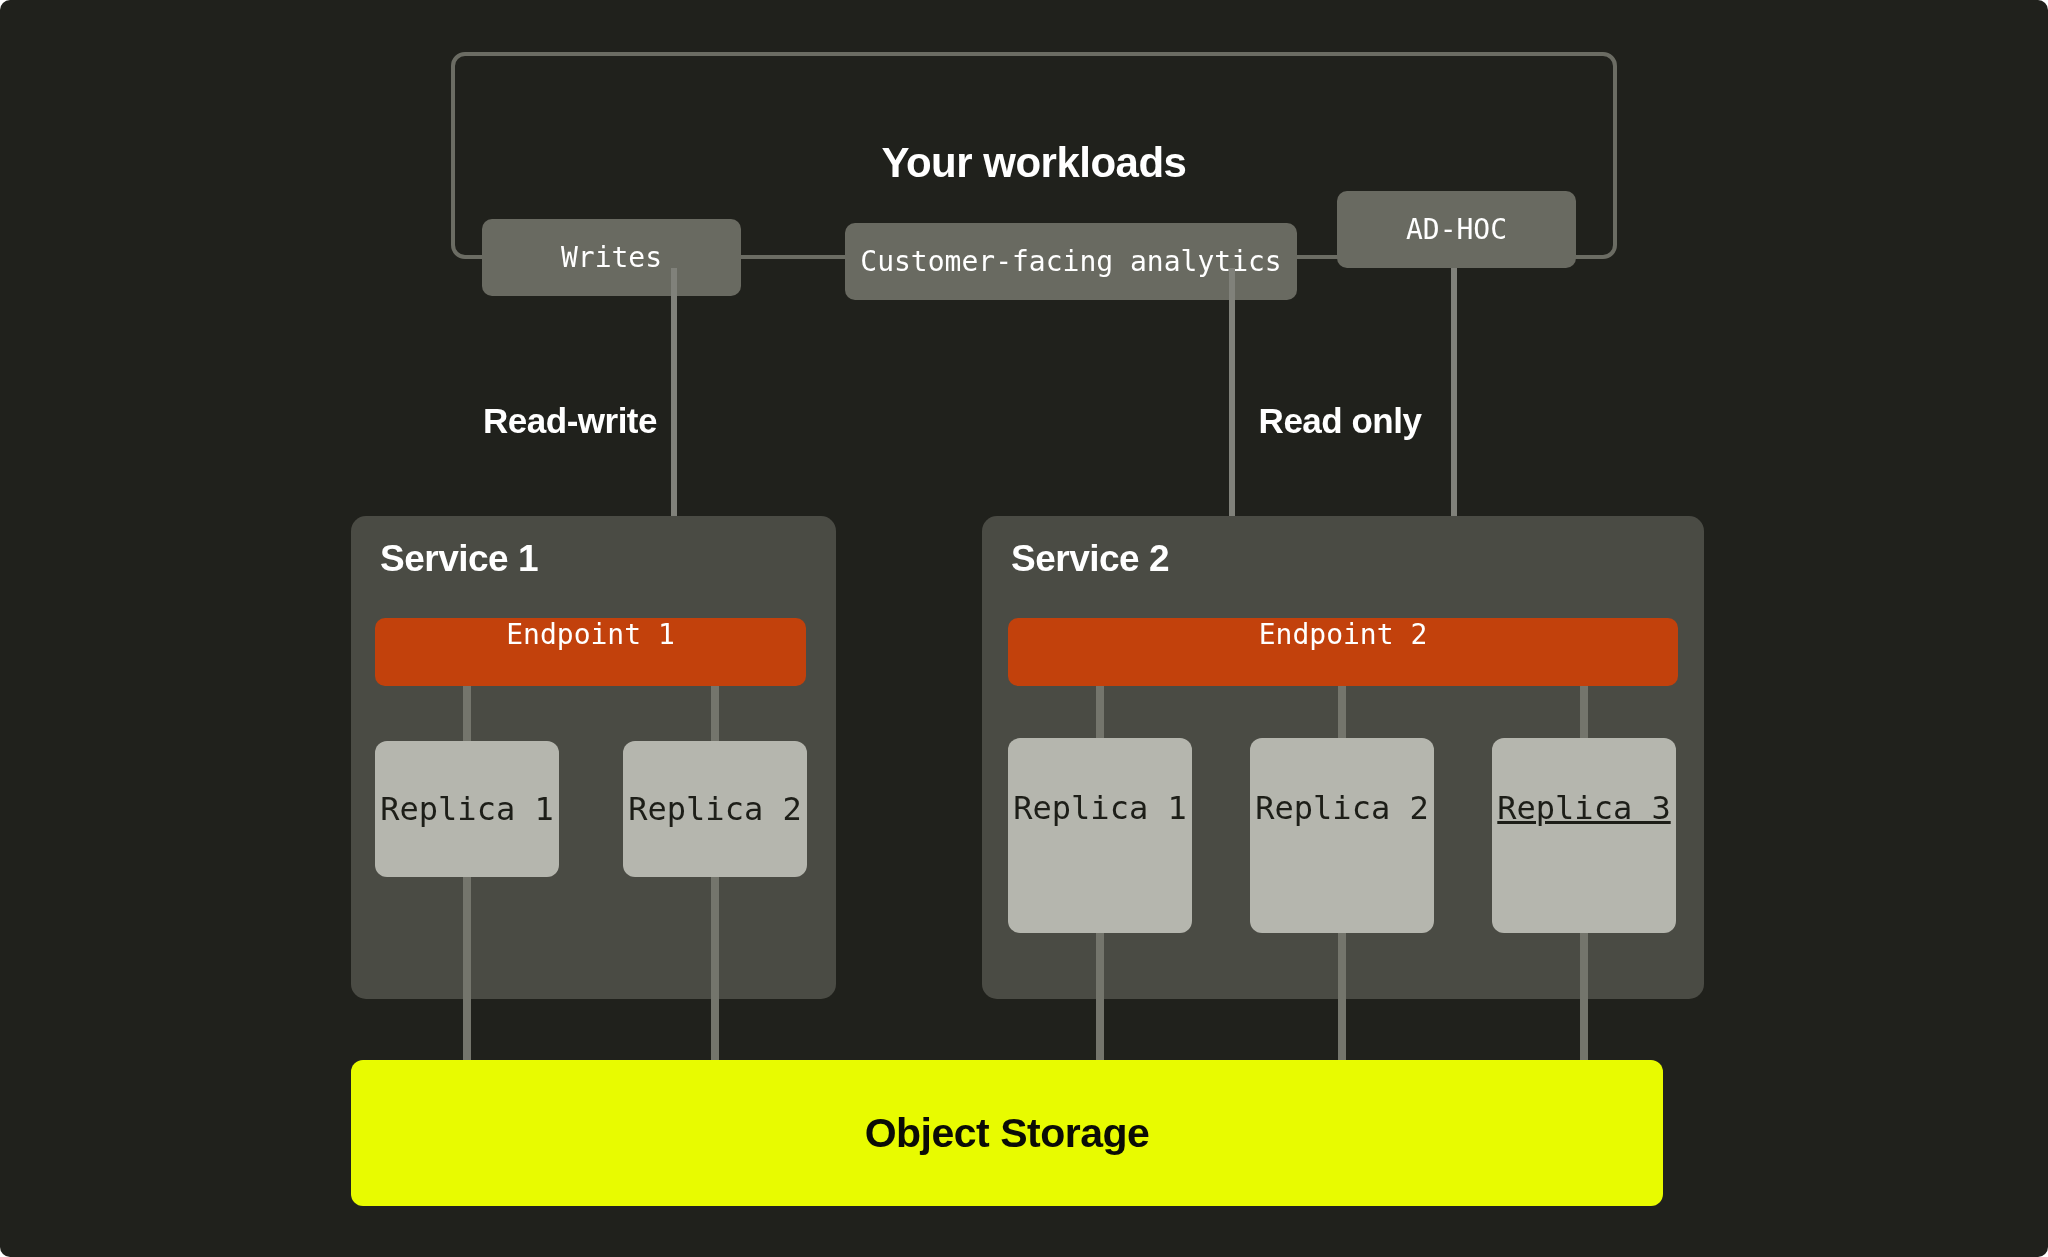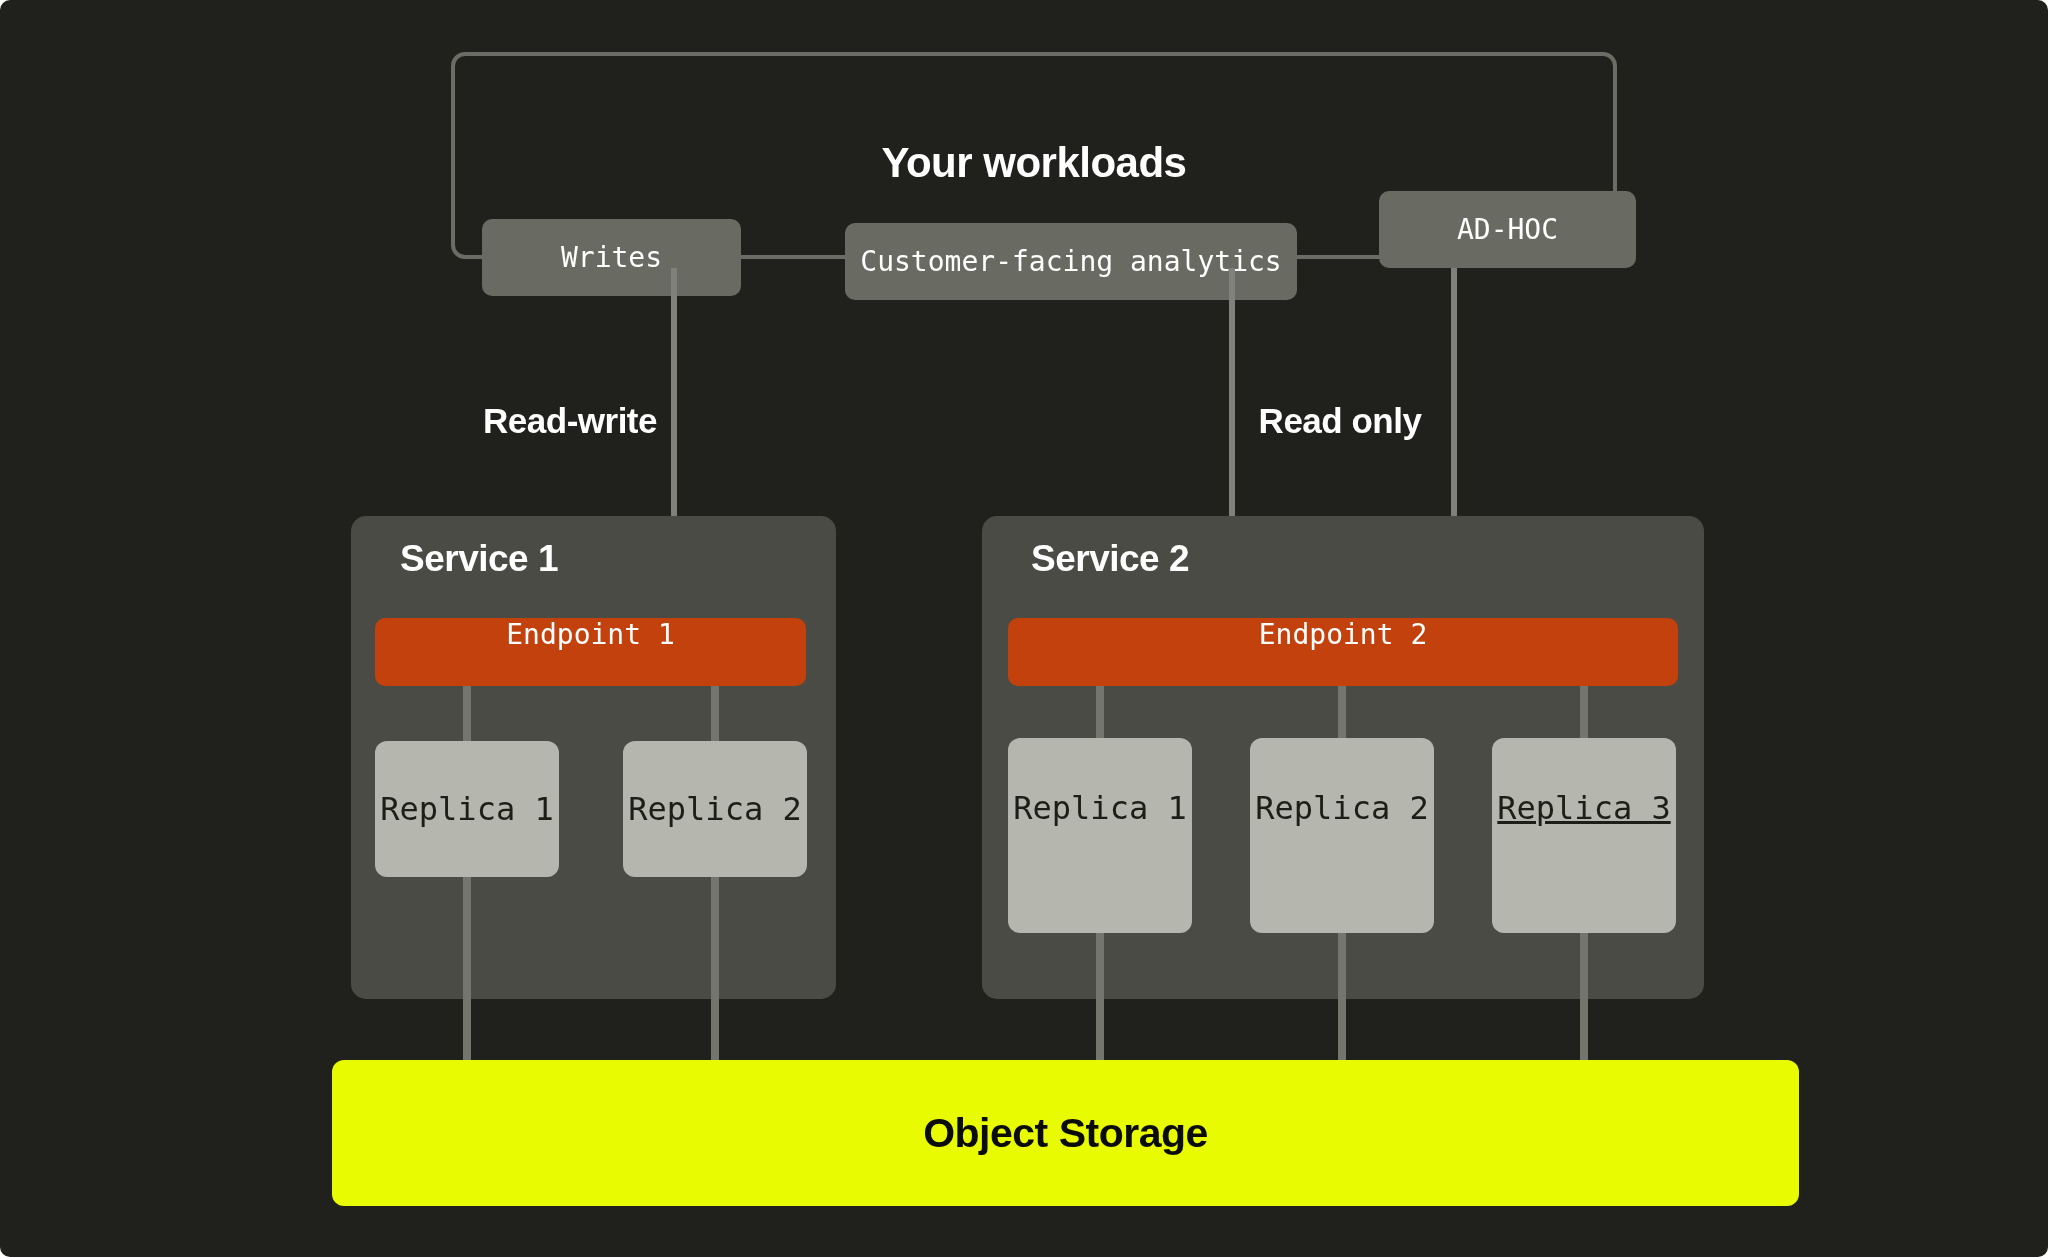--- a/index.html
+++ b/index.html
@@ -24,21 +24,21 @@
   }
   .chip{
     position:absolute;top:191px;height:77px;
     background:#696a61;border-radius:10px;
     display:flex;align-items:center;justify-content:center;
     color:#ffffff;
     font-family:"DejaVu Sans Mono", monospace;font-size:28px;
   }
   .chip-writes{left:482px;width:259px;margin-top:28px;}
   .chip-analytics{left:845px;width:452px;margin-top:32px;}
-  .chip-adhoc{left:1379px;width:257px;}
+  .chip-adhoc{left:1337px;width:239px;}
 
   
   .drop-shaft{
     position:absolute;width:6px;background:#80817a;top:268px;height:320px;
   }
   .shaft-writes{left:671px;}
   .shaft-analytics{left:1229px;}
   .shaft-adhoc{left:1451px;}
   .arrow-head{
     position:absolute;width:0;height:0;top:587px;
@@ -60,21 +60,21 @@
 
   
   .service{
     position:absolute;top:516px;height:483px;
     background:#4a4b44;border-radius:15px;
   }
   .service-1{left:351px;width:485px;}
   .service-2{left:982px;width:722px;}
   .service-title{
     position:absolute;left:29px;top:24px;
-    color:#ffffff;font-size:37px;font-weight:bold;letter-spacing:-0.5px;line-height:1;margin-left:20px;
+    color:#ffffff;font-size:37px;font-weight:bold;letter-spacing:-0.5px;line-height:1;
   }
   .endpoint{
     position:absolute;top:102px;height:68px;
     background:#c2410c;border-radius:10px;
     display:flex;align-items:flex-start;justify-content:center;
     color:#ffffff;font-family:"DejaVu Sans Mono", monospace;font-size:28px;
     z-index:2;
   }
   .endpoint-1{left:24px;width:431px;}
   .endpoint-2{left:26px;width:670px;}
@@ -99,21 +99,21 @@
   .replica-s1{top:741px;height:136px;width:184px;align-items:center;}
   .replica-s2{top:738px;height:195px;width:184px;align-items:flex-start;padding-top:51px;}
   .r-s1-1{left:375px;}
   .r-s1-2{left:623px;}
   .r-s2-1{left:1008px;}
   .r-s2-2{left:1250px;}
   .r-s2-3{left:1492px;text-decoration:underline;}
 
   
   .storage{
-    position:absolute;left:332px;top:1060px;width:1467px;height:146px;
+    position:absolute;left:351px;top:1060px;width:1312px;height:146px;
     background:#e8fb00;border-radius:12px;
     display:flex;align-items:center;justify-content:center;
     color:#0b0c06;font-size:41px;font-weight:bold;letter-spacing:-0.5px;
     z-index:2;
   }
 </style>
 </head>
 <body>
 
 <div class="canvas">

